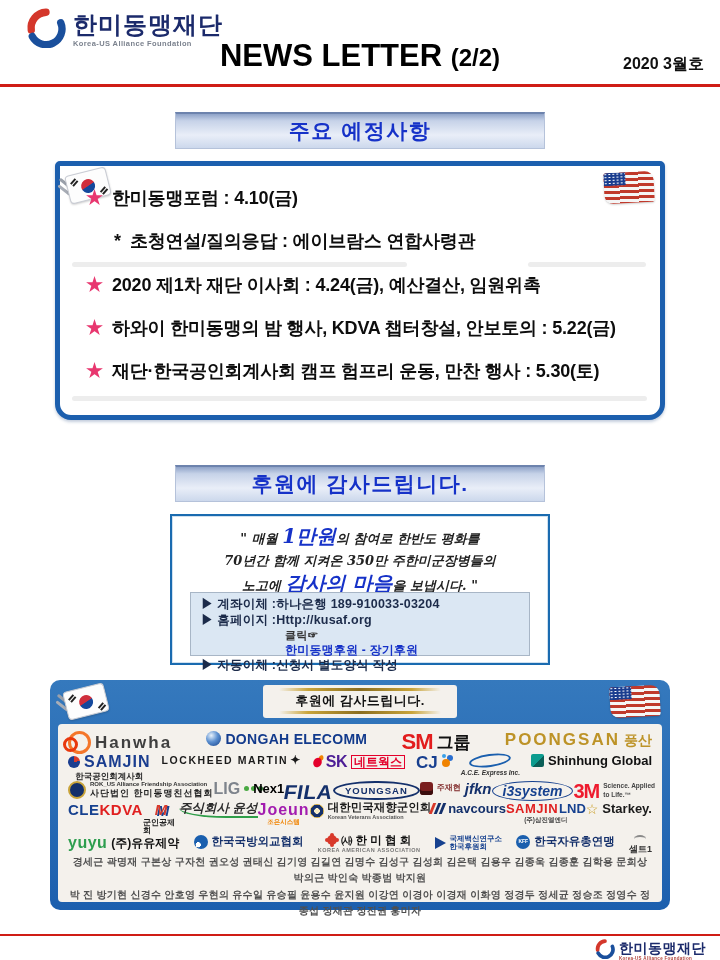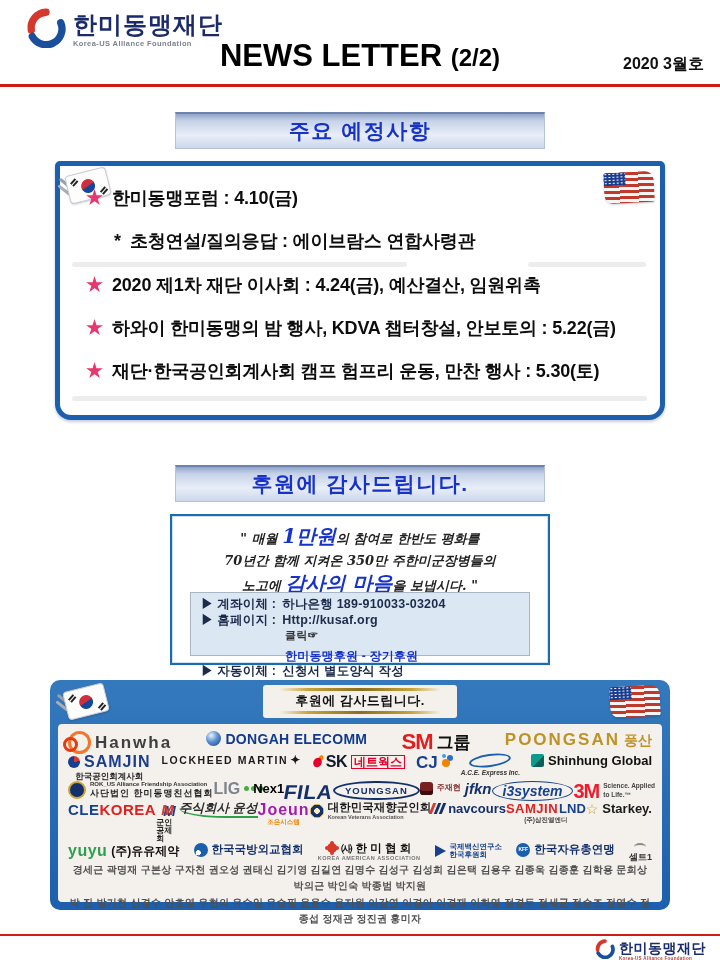--- a/index.html
+++ b/index.html
@@ -58,21 +58,21 @@
              background-image:radial-gradient(#fff 0.6px,transparent 0.8px);background-size:4px 3px;}
 
   
   .don-box{position:absolute;left:170px;top:514px;width:380px;height:151px;box-sizing:border-box;
            background:#fff;border:2px solid #1a6bb0;box-shadow:0 0 0 1px #cfe0ef inset;}
   .quote{margin-top:9px;text-align:center;font-family:"DejaVu Serif","Liberation Serif",serif;
          font-style:italic;font-weight:700;font-size:13px;color:#222;line-height:22px;}
   .q-em{color:#1632c8;font-size:20px;font-weight:800;}
   .info-box{position:absolute;left:18px;right:18px;top:76px;bottom:7px;background:#dbe7f3;
             border:1px solid #a8b6c6;padding:4px 8px 2px 10px;box-sizing:border-box;}
-  .inf-line{display:flex;gap:6px;font-size:12.5px;font-weight:800;color:#1c2b4a;line-height:15.5px;letter-spacing:0.2px;}
+  .inf-line{display:flex;font-size:12.5px;font-weight:800;color:#1c2b4a;line-height:15.5px;letter-spacing:0.2px;}
   .inf-click{padding-left:84px;line-height:15px;flex-direction:column;}
   .inf-click .clk{font-size:11px;color:#333;}
   .inf-click .lnk{color:#1632c8;font-size:12px;}
 
   
   .spon-box{position:absolute;left:50px;top:680px;width:620px;height:230px;box-sizing:border-box;
             background:linear-gradient(180deg,#3579bd,#1c5fae);border-radius:10px;}
   .spon-title{position:absolute;left:50%;top:5px;transform:translateX(-50%);width:186px;
               background:#f4f1ec;border-radius:3px;padding:1px 4px 2px;}
   .orn{height:3px;margin:2px 12px;border-radius:2px;
@@ -93,21 +93,21 @@
   .t-sm{font-size:22px;font-weight:900;color:#e21d1d;letter-spacing:-1px;}
   .t-smsub{font-size:17px;font-weight:900;color:#111;}
   .t-poong{font-size:17px;font-weight:800;color:#bd9327;letter-spacing:2px;}
   .t-poongsub{font-size:14px;font-weight:800;color:#bd9327;}
   .kicpa-ico{width:12px;height:12px;border-radius:50%;background:conic-gradient(#d8392b 0 22%,#1a3d8f 22% 100%);}
   .t-kicpa{font-size:16px;font-weight:900;color:#1a3d8f;letter-spacing:1px;}
   .t-kicpasub{font-size:8.5px;font-weight:700;color:#222;margin-top:1px;}
   .t-lockheed{font-size:10.5px;font-weight:800;color:#1a1a1a;letter-spacing:1.6px;}
   .t-lockheed::after{content:"✦";color:#1a1a1a;font-size:12px;margin-left:2px;}
   .sk-wing{width:9px;height:9px;background:#e4002b;border-radius:60% 40% 60% 40%;transform:rotate(-20deg);box-shadow:5px -3px 0 -2px #f08300;}
-  .t-sk{font-size:16px;font-weight:900;color:#0f172a;letter-spacing:-0.5px;}
+  .t-sk{font-size:16px;font-weight:900;color:#4c1d95;letter-spacing:-0.5px;}
   .t-sksub{font-size:12px;font-weight:800;color:#e4002b;border:1px solid #e4002b;padding:0 2px;}
   .t-cj{font-size:17px;font-weight:900;color:#173f8f;}
   .cj-dots{width:8px;height:8px;background:#f08300;border-radius:50%;box-shadow:4px -5px 0 -1px #2a6fd0,-2px -7px 0 -2px #3aa0e8;}
   .ace-sw{width:38px;height:9px;border:2px solid #1a5fae;border-radius:50%;transform:rotate(-8deg);}
   .t-ace{font-size:6.5px;font-weight:700;font-style:italic;color:#333;margin-top:2px;}
   .sh-ico{width:13px;height:13px;background:linear-gradient(135deg,#0c9c8e 55%,#0a5f57 55%);border-radius:2px;}
   .t-shinhung{font-size:13px;font-weight:900;color:#111;}
   .fr-ico{width:14px;height:14px;border-radius:50%;background:#14306b;border:2px solid #c9a43a;}
   .t-fr1{font-size:6px;font-weight:700;color:#333;}
   .t-fr2{font-size:9px;font-weight:900;color:#222;letter-spacing:1px;margin-top:1px;}
@@ -375,21 +375,21 @@
         </span>
         <span class="lg">
           <span class="t-3m">3M</span>
           <span class="tag3m">Science. Applied to Life.™</span>
         </span>
       </div>
 
       <div class="lrow">
         <span class="lg" style="gap:0;">
           <span class="t-cle">CLE</span>
-          <span class="t-cell">KOREA</span>
+          <span class="t-cell">KDVA</span>
         </span>
         <span class="lgcol">
           <span class="t-mico">M</span>
           <span class="t-gj">군인공제회</span>
         </span>
         <span class="lg">
           <span class="t-yunsung">주식회사 윤성</span>
         </span>
         <span class="lgcol">
           <span class="t-joeun">Joeun</span>

